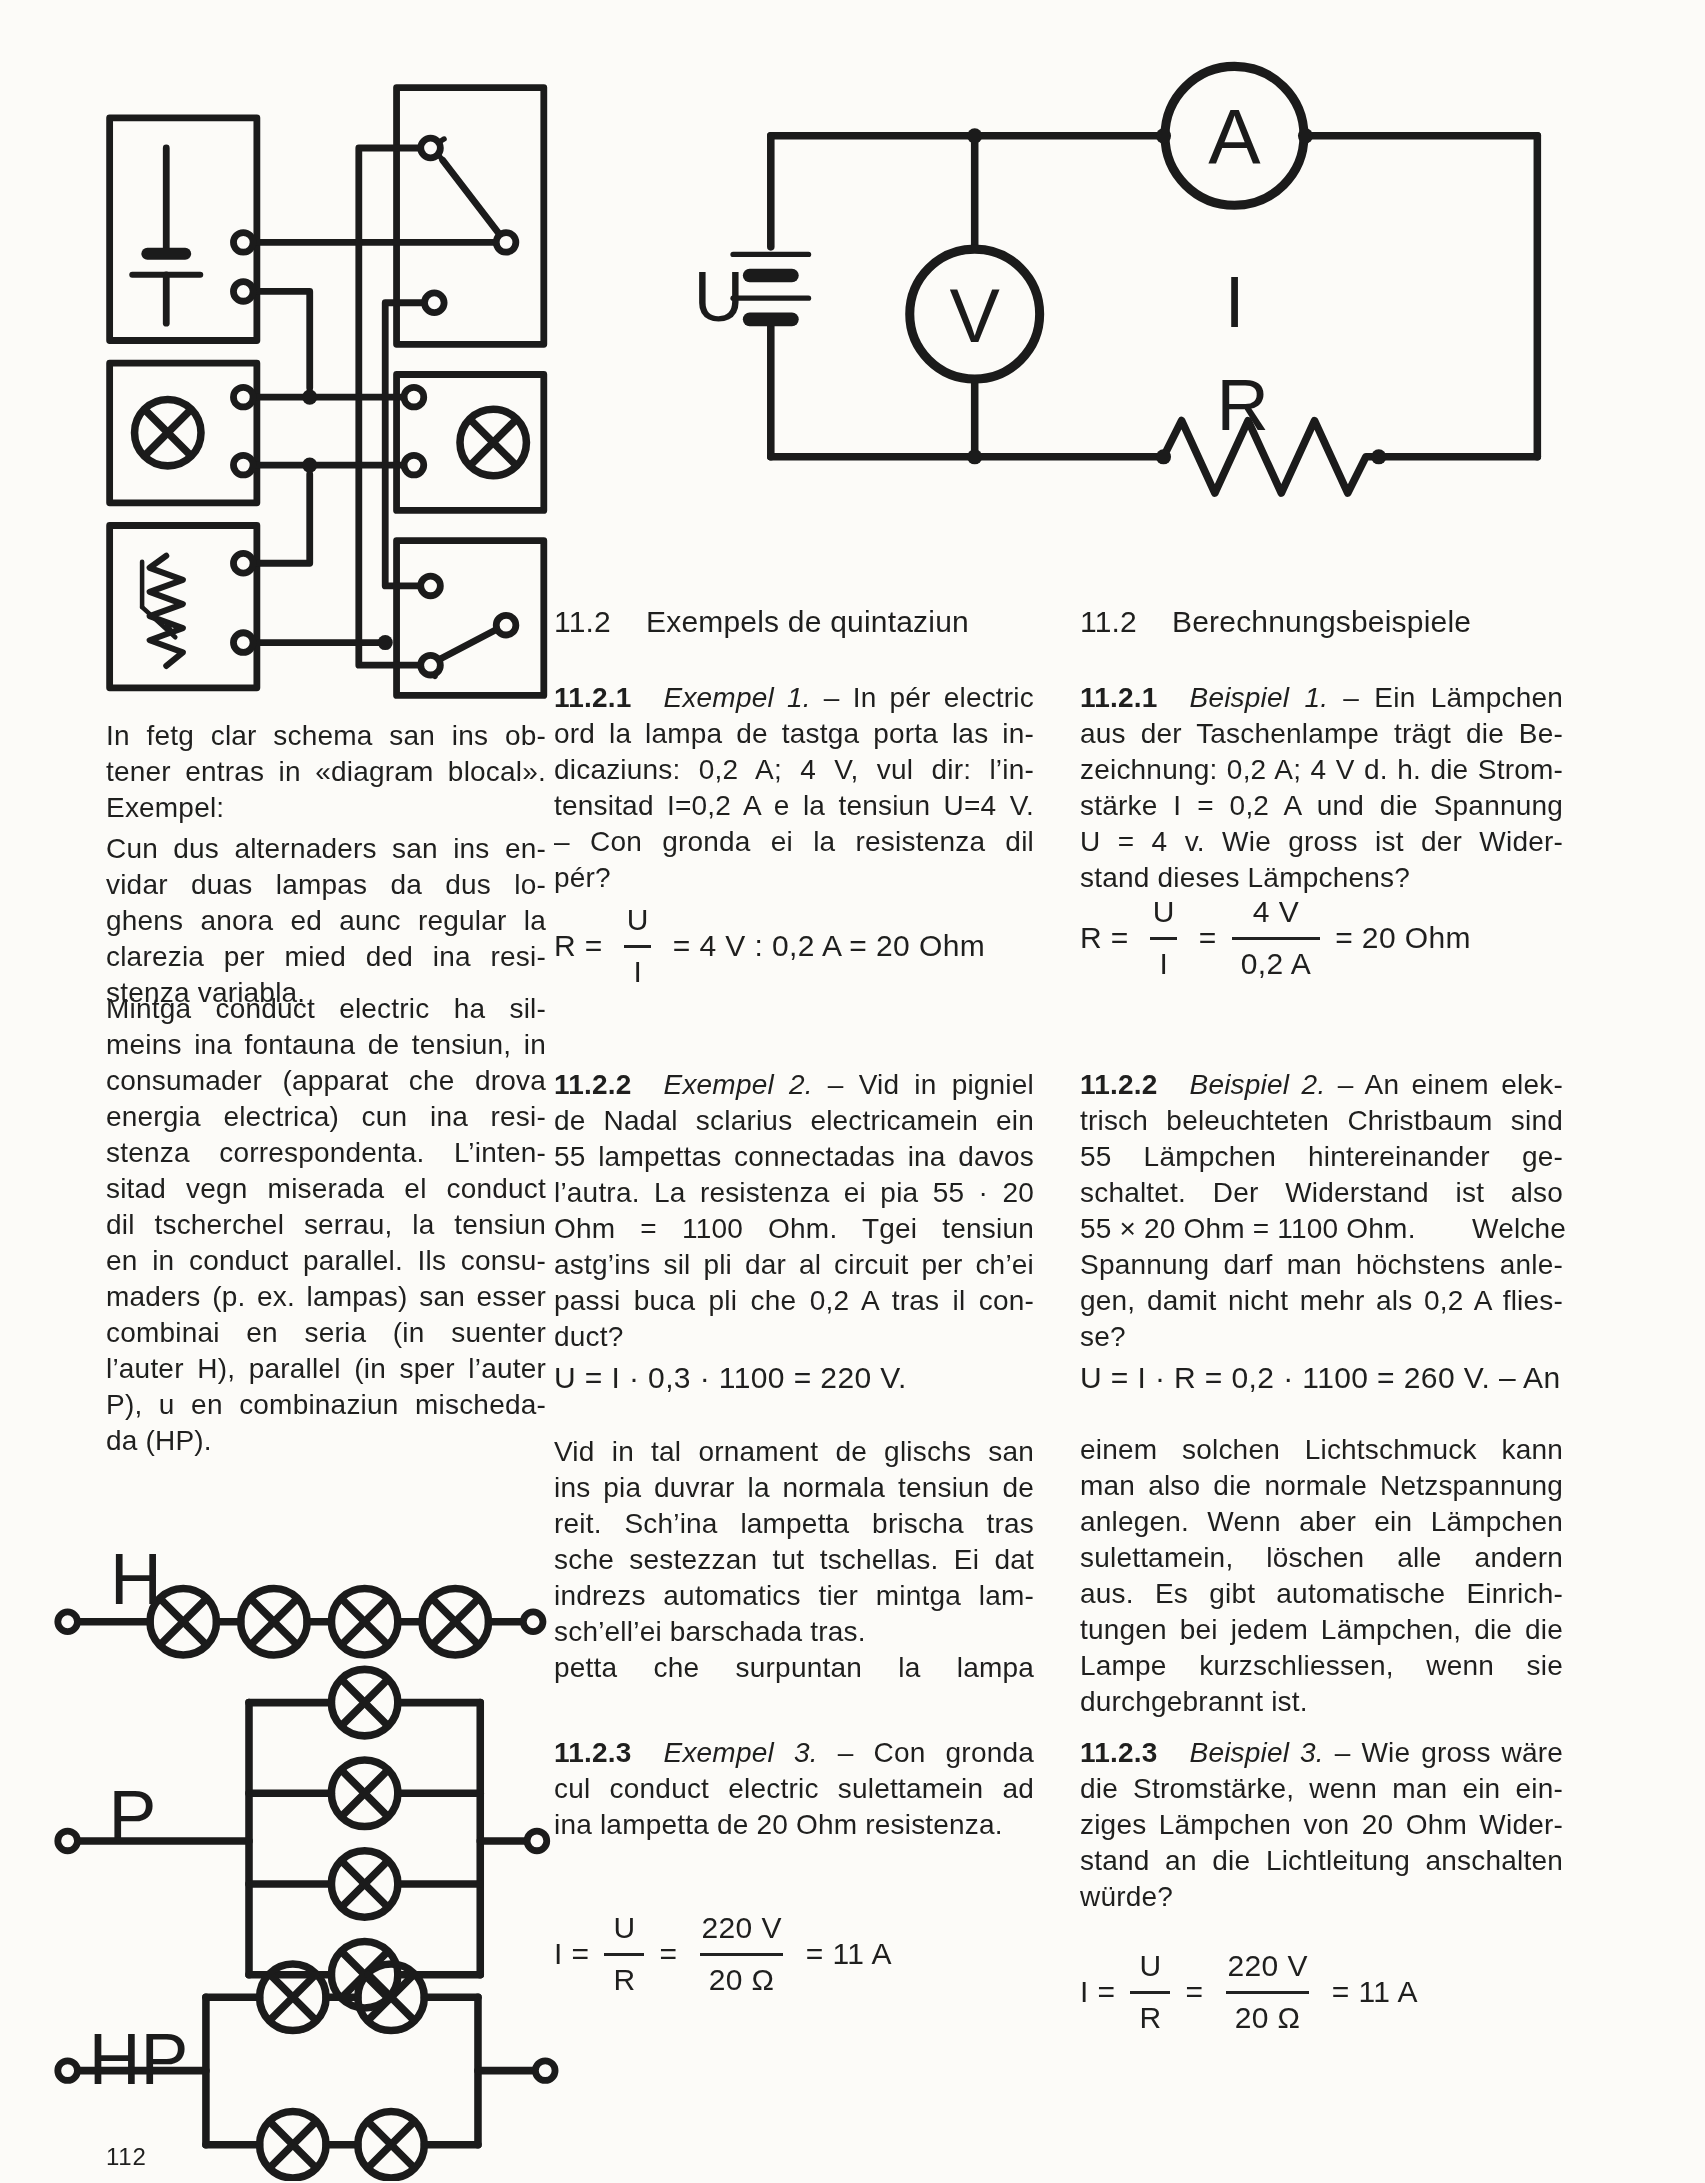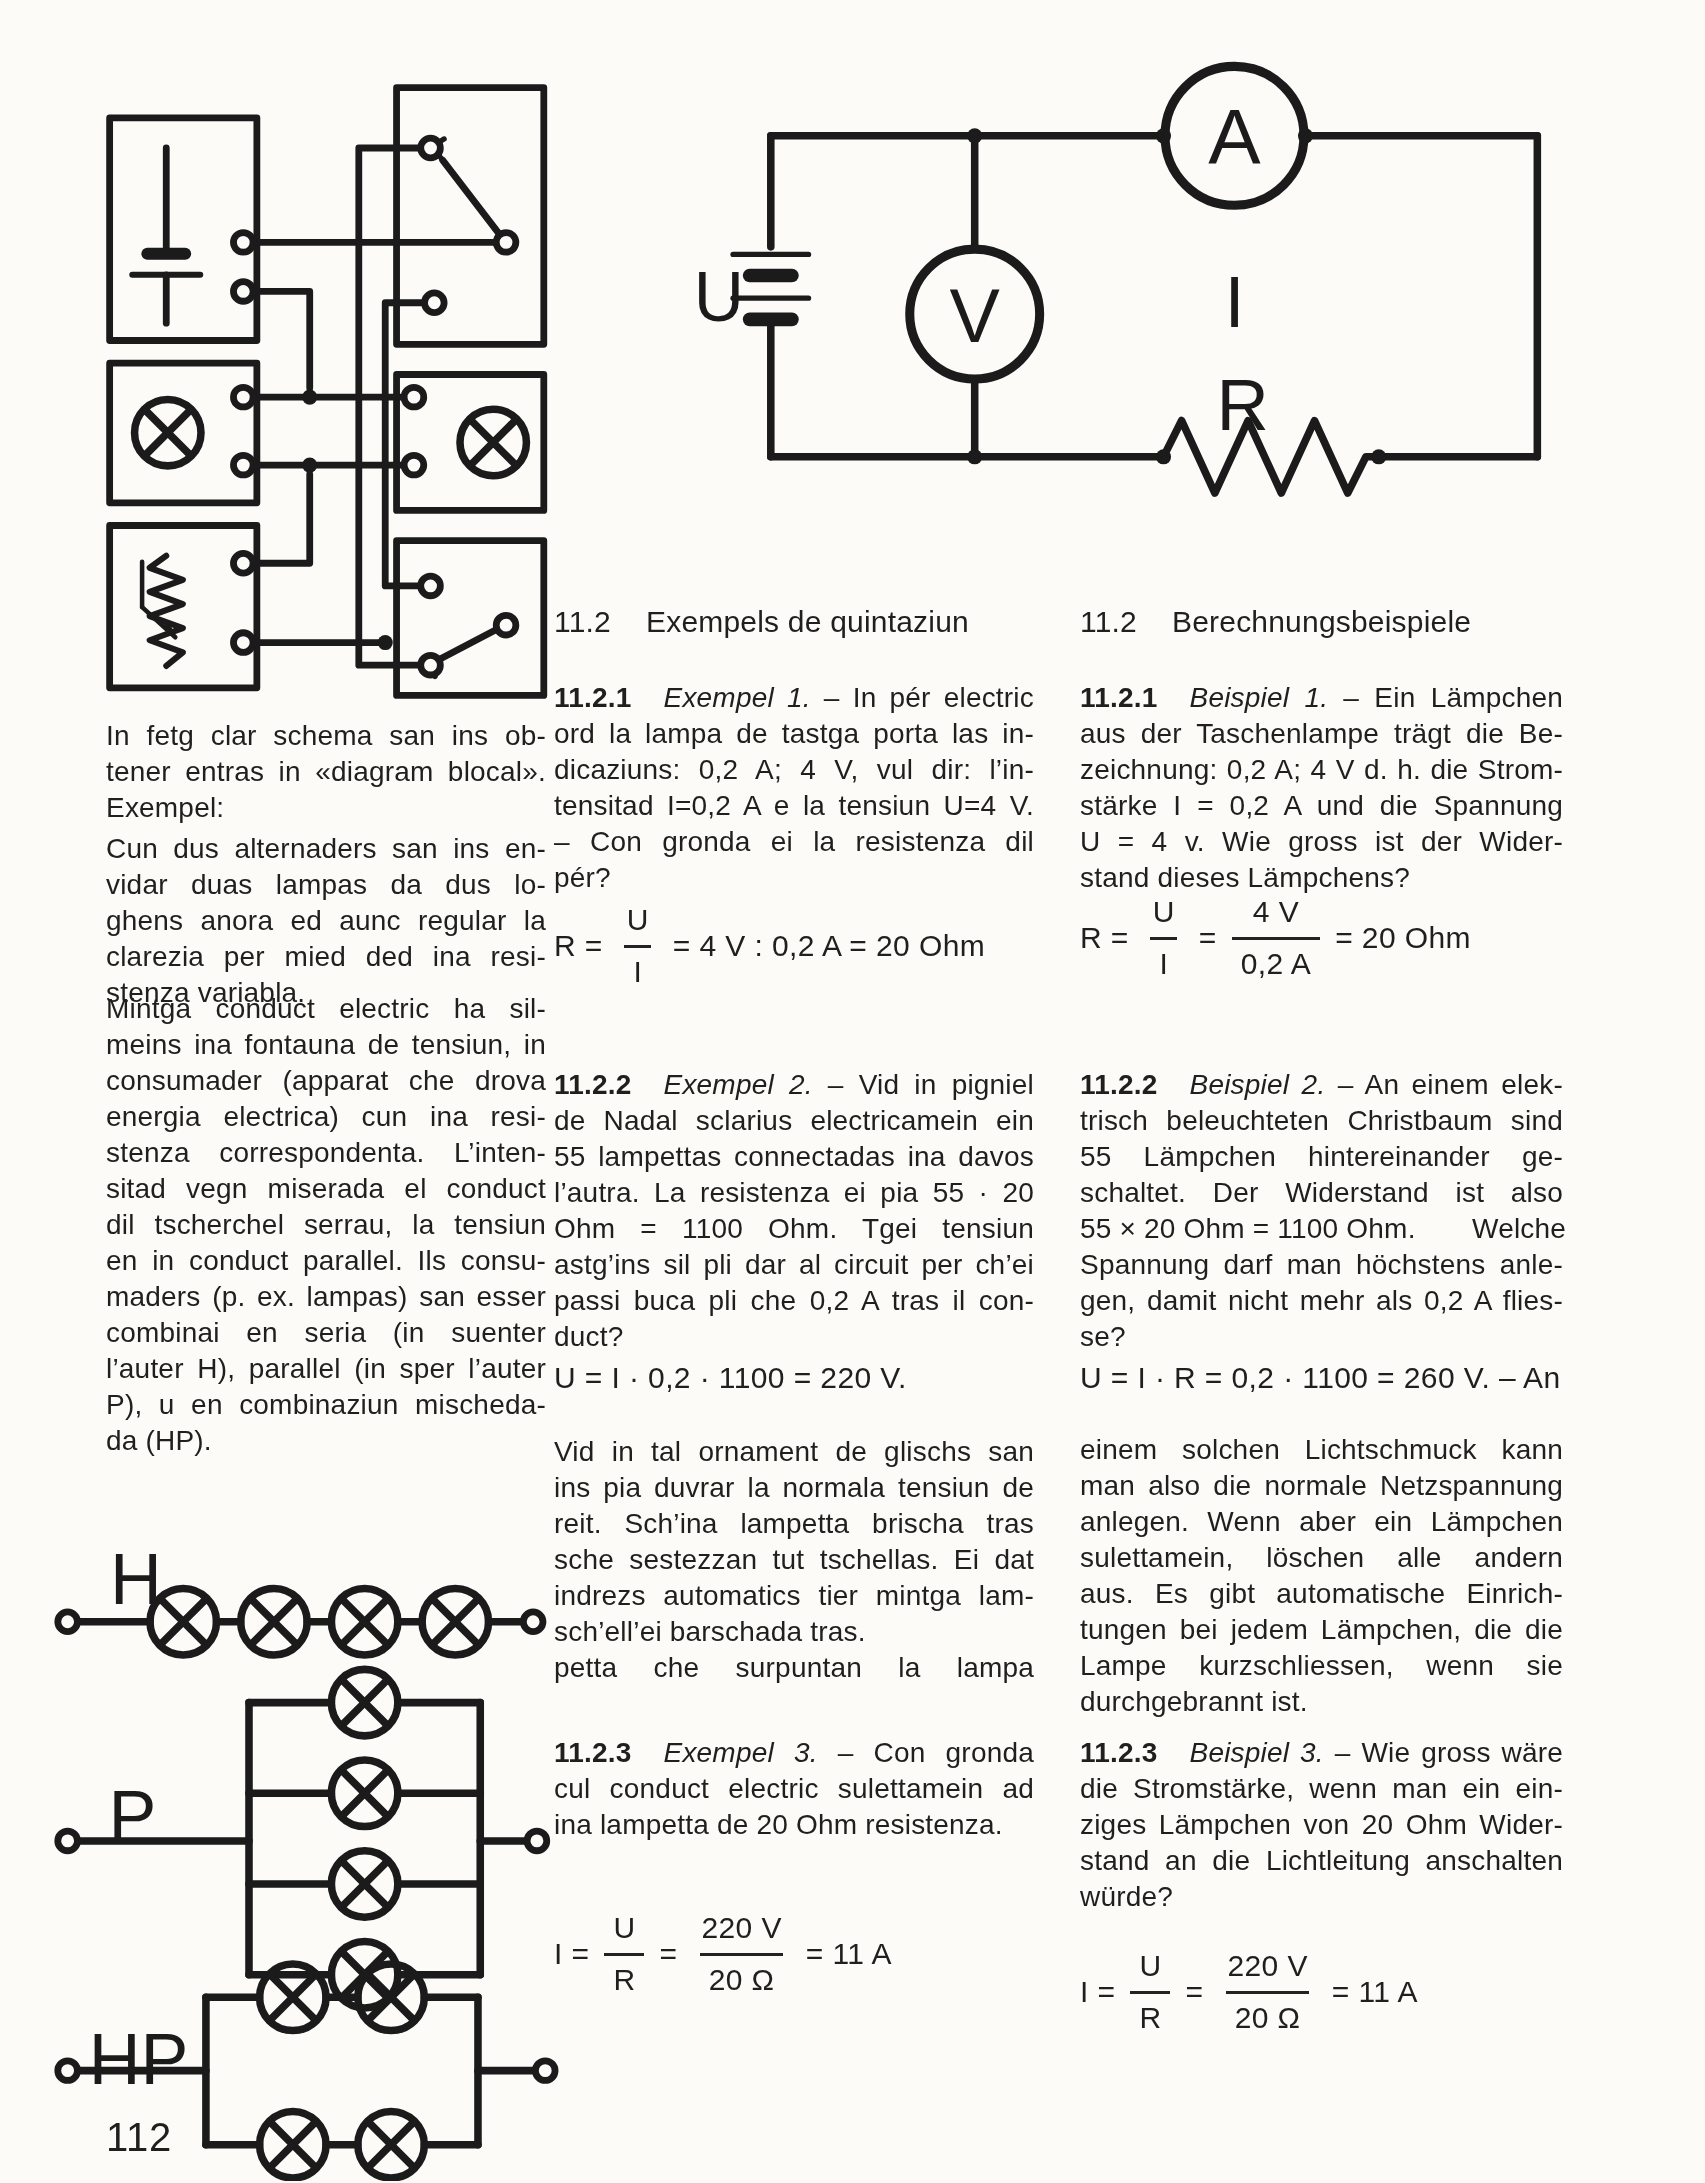--- a/index.html
+++ b/index.html
@@ -12,21 +12,21 @@
   .para{position:absolute;}
   .lead .num{font-weight:700;margin-right:32px;}
   .lead .ititle{font-style:italic;}
   .heading{position:absolute;font-weight:400;font-size:30px;height:36px;line-height:36px;letter-spacing:0.2px;}
   .heading .hnum{margin-right:35px;}
   .formula{position:absolute;display:flex;align-items:center;gap:15px;font-size:30px;letter-spacing:0.4px;}
   .frac{display:inline-flex;flex-direction:column;align-items:center;}
   .fnum{padding:0 9px 7.6px;}
   .fden{border-top:3px solid #222;padding:7.6px 9px 0;}
   .plainformula{position:absolute;font-size:30px;letter-spacing:0.4px;height:36px;line-height:36px;}
-  .pagenum{position:absolute;font-size:40px;letter-spacing:0.8px;}
+  .pagenum{position:absolute;font-size:24px;letter-spacing:0.8px;margin-top:28px;}
   svg text{font-family:"Liberation Sans","DejaVu Sans",sans-serif;fill:#1b1b1b;}
 </style>
 </head>
 <body>
 
 <div class="page">
 
   <svg width="0" height="0" style="position:absolute" aria-hidden="true">
     <defs>
       <g id="lamp">
@@ -254,21 +254,21 @@
         <div class="ln">de Nadal sclarius electricamein ein</div>
         <div class="ln">55 lampettas connectadas ina davos</div>
         <div class="ln">l’autra. La resistenza ei pia 55 · 20</div>
         <div class="ln">Ohm = 1100 Ohm. Tgei tensiun</div>
         <div class="ln">astg’ins sil pli dar al circuit per ch’ei</div>
         <div class="ln">passi buca pli che 0,2 A tras il con-</div>
         <div class="ln ln-last">duct?</div>
       </div>
   </div>
 
-  <div class="plainformula" style="left:554px;top:1360px">U = I · 0,2 · 1100 = 220 V.</div>
+  <div class="plainformula" style="left:554px;top:1360px">U = I · 0,3 · 1100 = 220 V.</div>
 
   <div class="para" style="left:554px;top:1434px;width:480px">
       <div class="ln">Vid in tal ornament de glischs san</div>
       <div class="ln">ins pia duvrar la normala tensiun de</div>
       <div class="ln">reit. Sch’ina lampetta brischa tras</div>
       <div class="ln">sche sestezzan tut tschellas. Ei dat</div>
       <div class="ln">indrezs automatics tier mintga lam-</div>
       <div class="ln ln-last">sch’ell’ei barschada tras.</div>
       <div class="ln">petta che surpuntan la lampa</div>
     </div>

